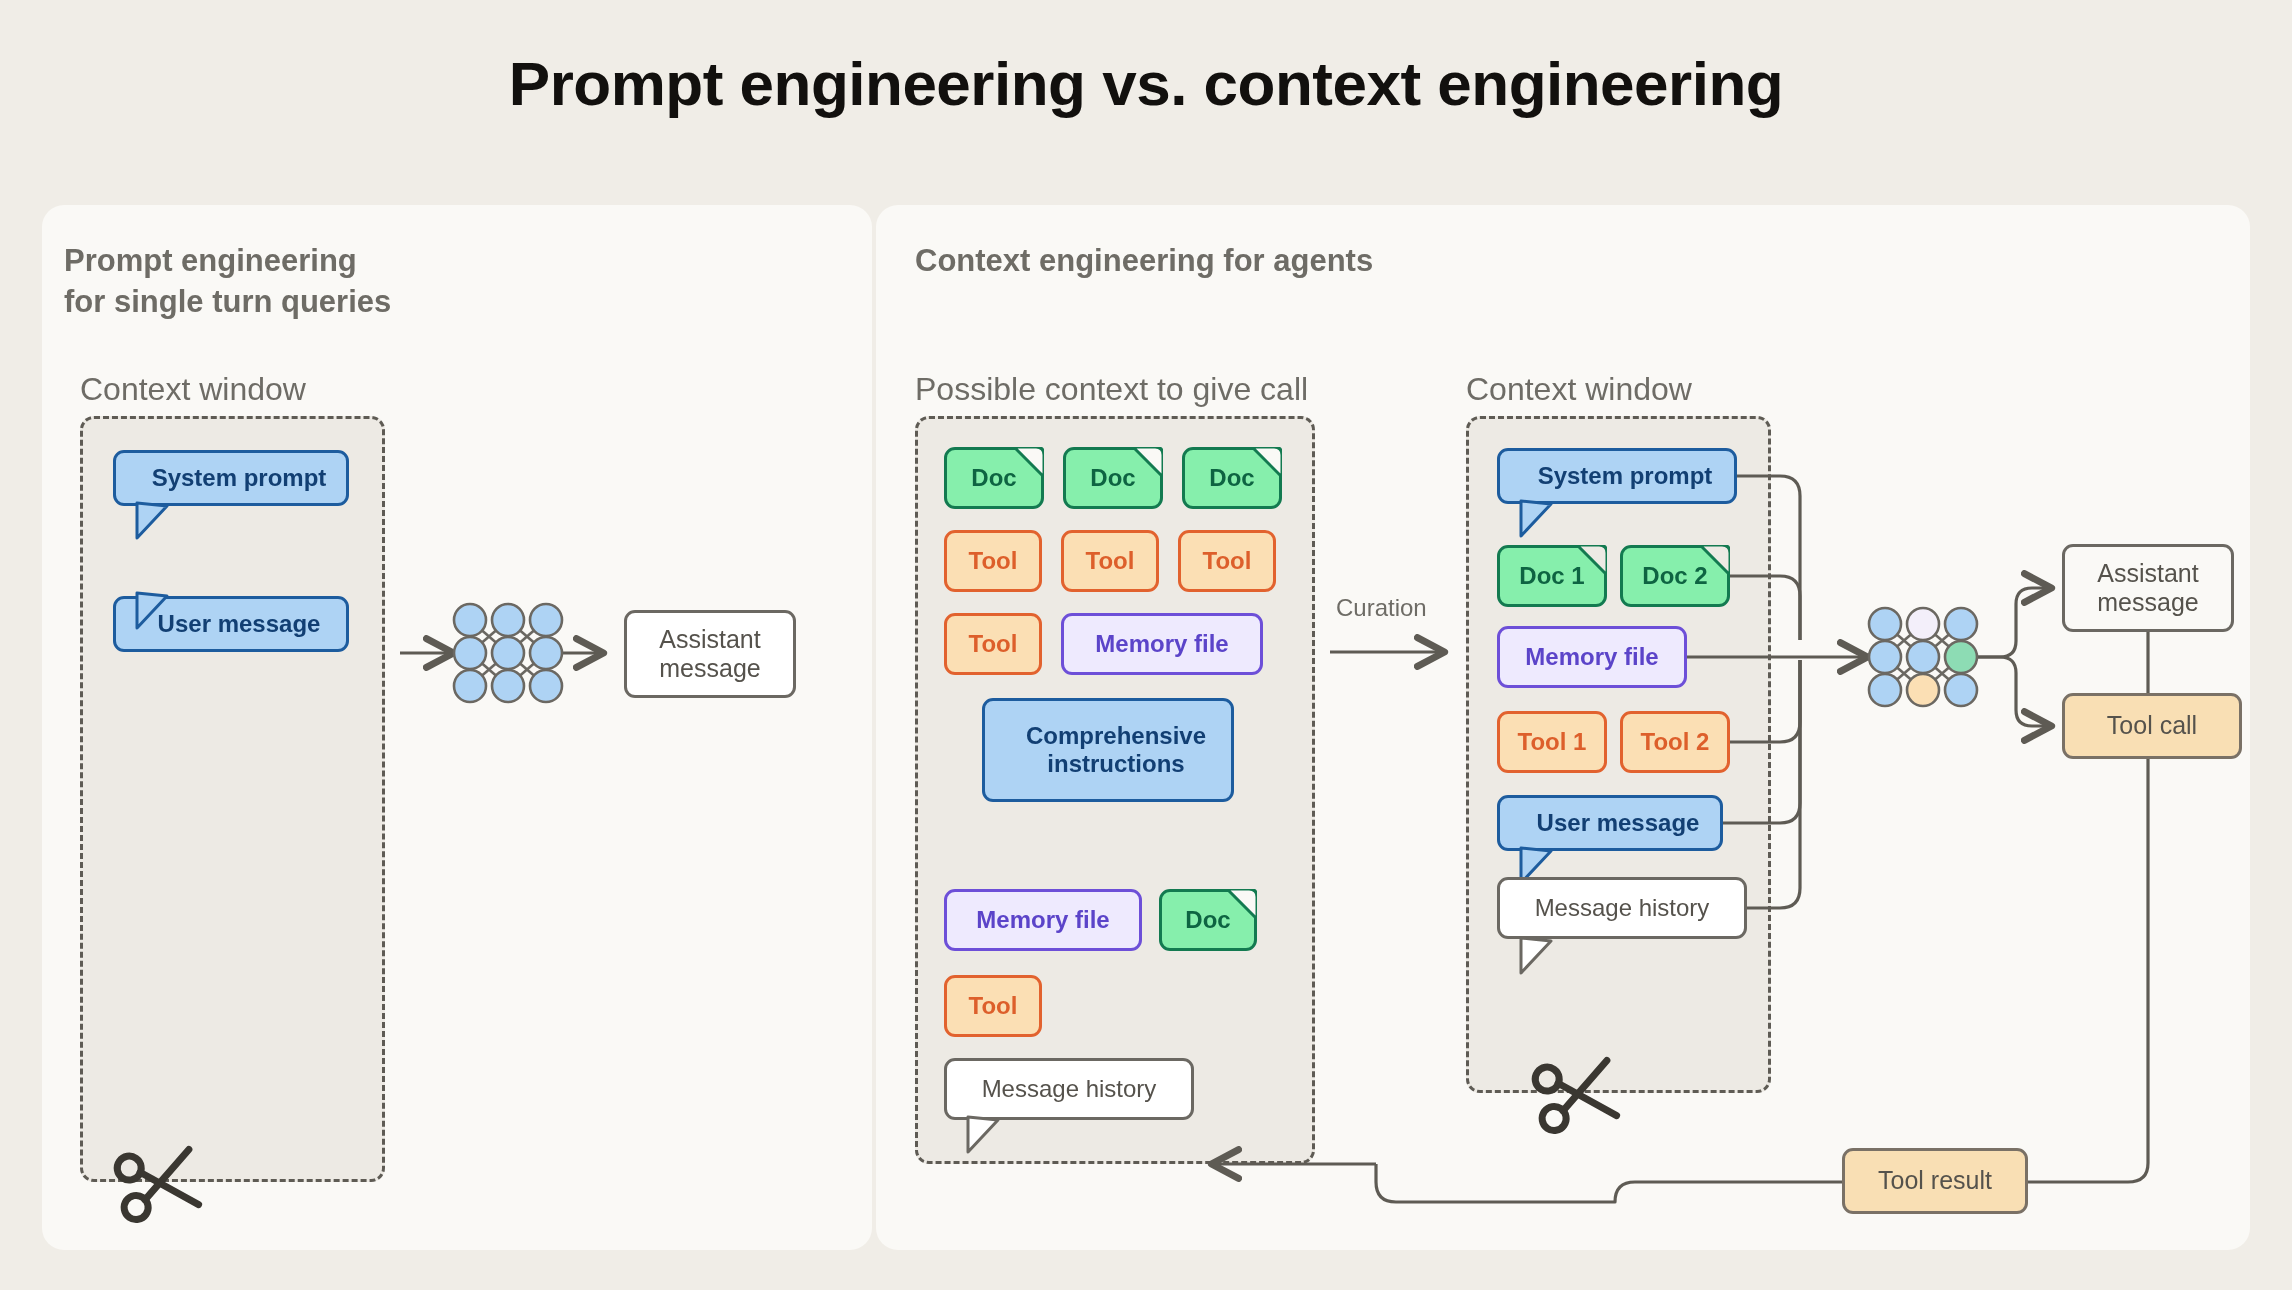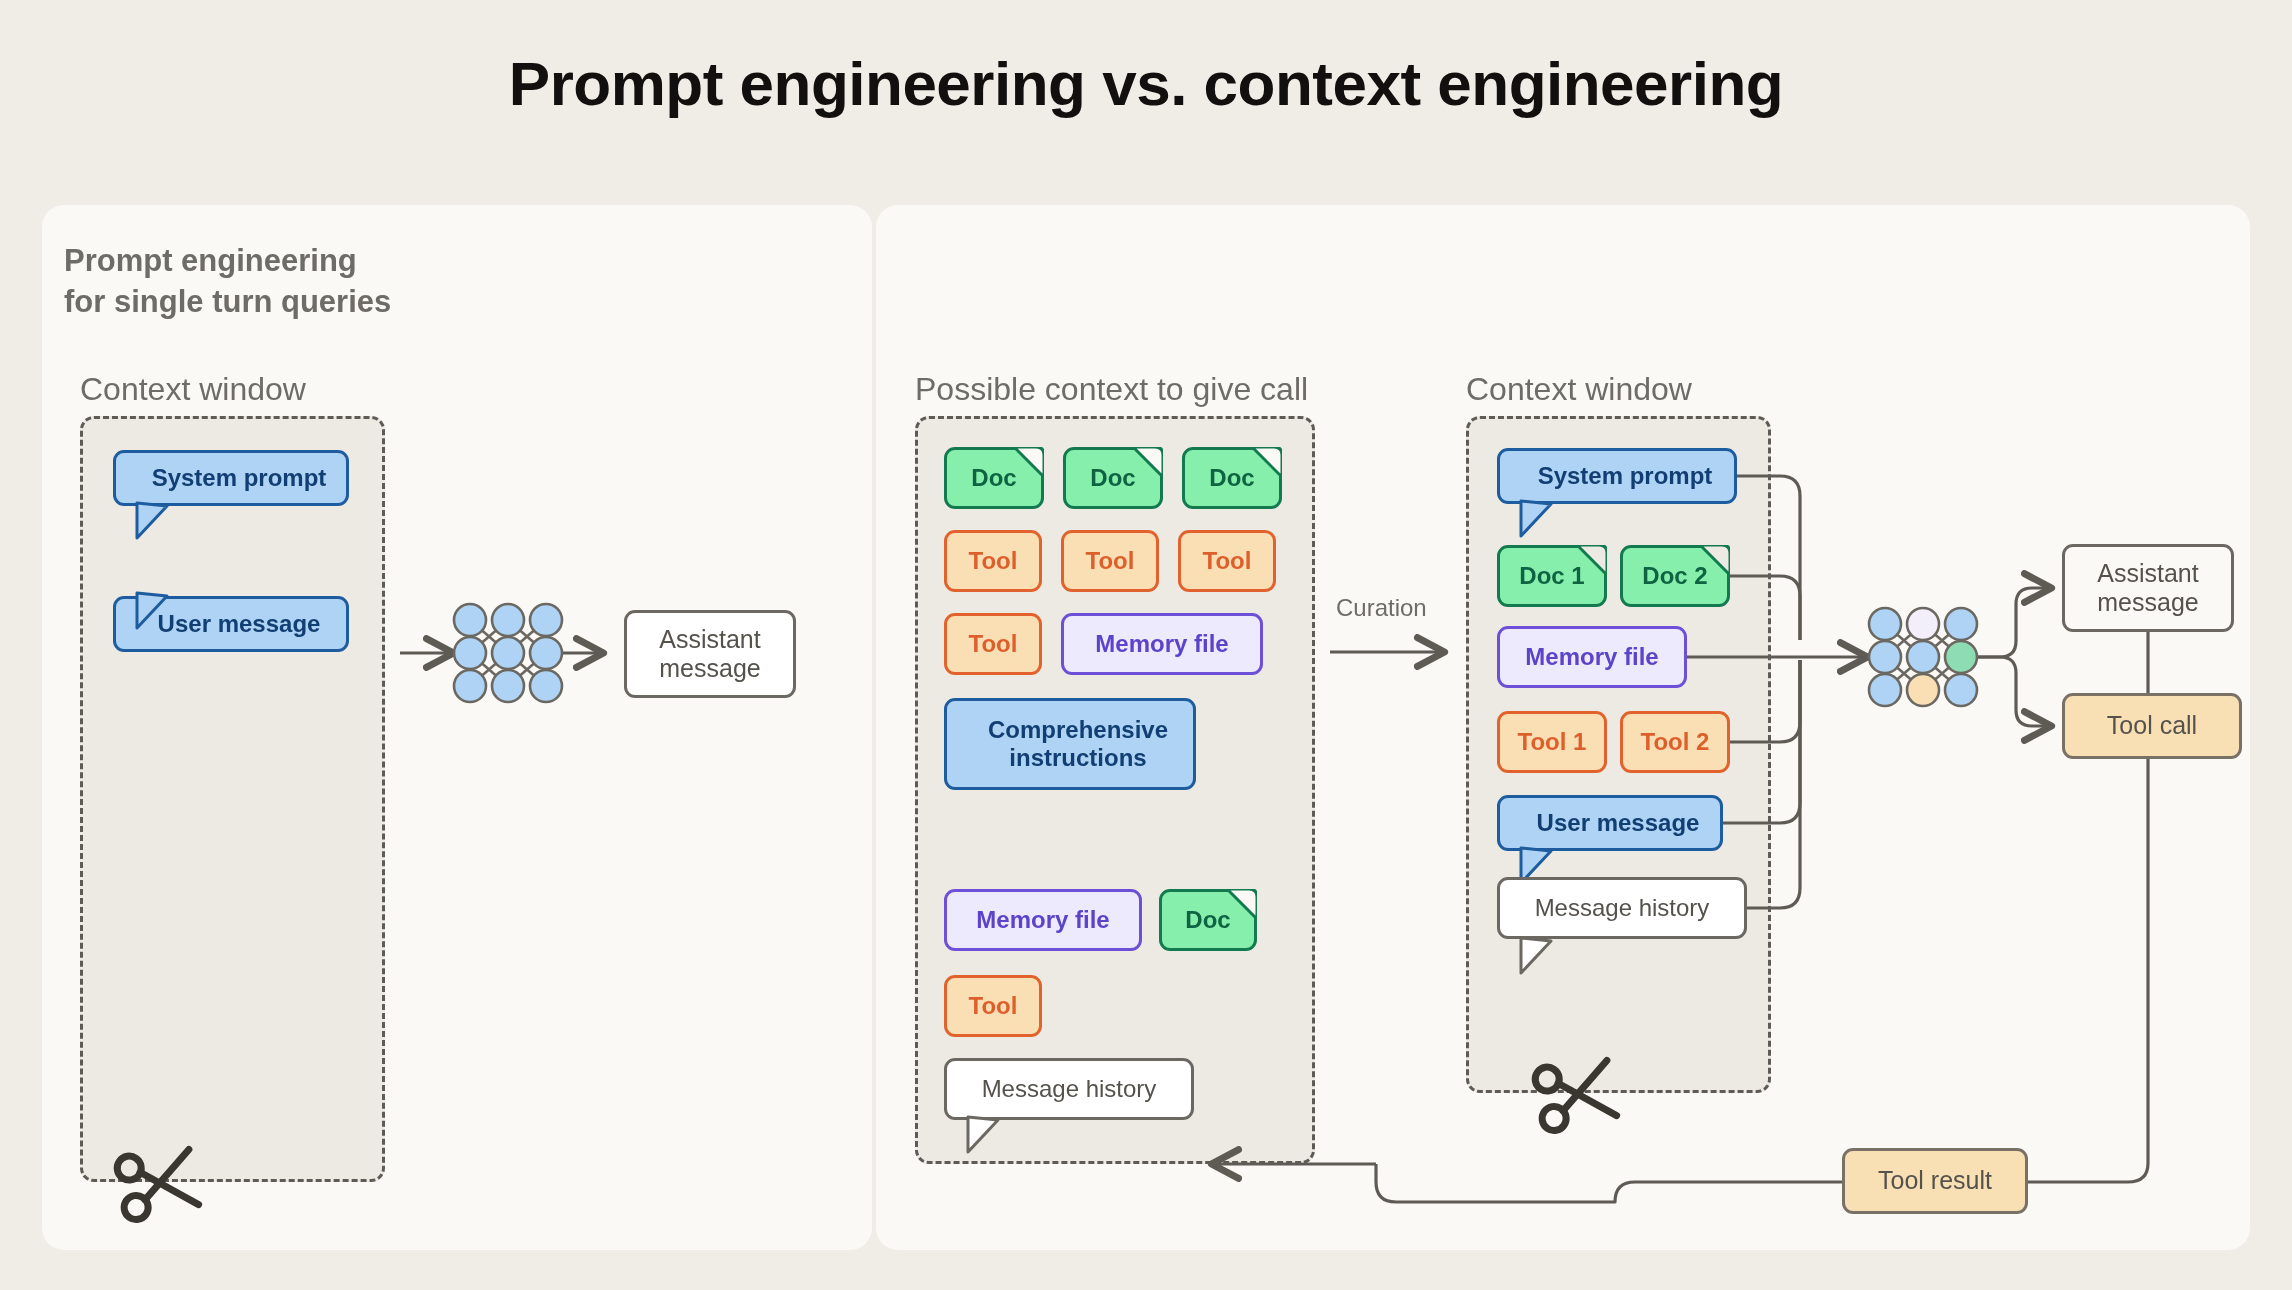--- a/index.html
+++ b/index.html
@@ -160,20 +160,21 @@
     </g>
   </svg>
 
   <div class="chip c-white" style="left:624px; top:610px; width:172px; height:88px; font-size:25px;">
     <span>Assistant
 message</span>
   </div>
 
   <div class="panel" id="panel-right"></div>
 
+  <div class="panel-title" style="left:915px; top:240px;">Context engineering for agents</div>
 
   <div class="col-label" style="left:915px; top:371px;">Possible context to give call</div>
   <div class="col-label" style="left:1466px; top:371px;">Context window</div>
 
   <div class="dashed-box" style="left:915px; top:416px; width:400px; height:748px;"></div>
   <div class="dashed-box" style="left:1466px; top:416px; width:305px; height:677px;"></div>
 
   <div class="chip c-green" style="left:944px; top:447px; width:100px; height:62px;">
     <span>Doc</span>
     <svg class="doc-fold" viewBox="0 0 30 30">
@@ -198,21 +199,21 @@
   <div class="chip c-orange" style="left:1061px; top:530px; width:98px; height:62px;">
     <span>Tool</span></div>
   <div class="chip c-orange" style="left:1178px; top:530px; width:98px; height:62px;">
     <span>Tool</span></div>
 
   <div class="chip c-orange" style="left:944px; top:613px; width:98px; height:62px;">
     <span>Tool</span></div>
   <div class="chip c-purple" style="left:1061px; top:613px; width:202px; height:62px;">
     <span>Memory file</span></div>
 
-  <div class="chip c-blue" style="left:944px; top:698px; width:252px; height:92px;">
+  <div class="chip c-blue" style="left:982px; top:698px; width:252px; height:104px;">
     <span>Comprehensive
 instructions</span></div>
 
 
   <div class="chip c-purple" style="left:944px; top:889px; width:198px; height:62px;">
     <span>Memory file</span></div>
   <div class="chip c-green" style="left:1159px; top:889px; width:98px; height:62px;">
     <span>Doc</span>
     <svg class="doc-fold" viewBox="0 0 30 30">
         <path d="M0 0 L30 30 L30 8 Q30 0 22 0 Z" fill="#faf9f6" stroke="#137a50" stroke-width="3" stroke-linejoin="round"></path>

